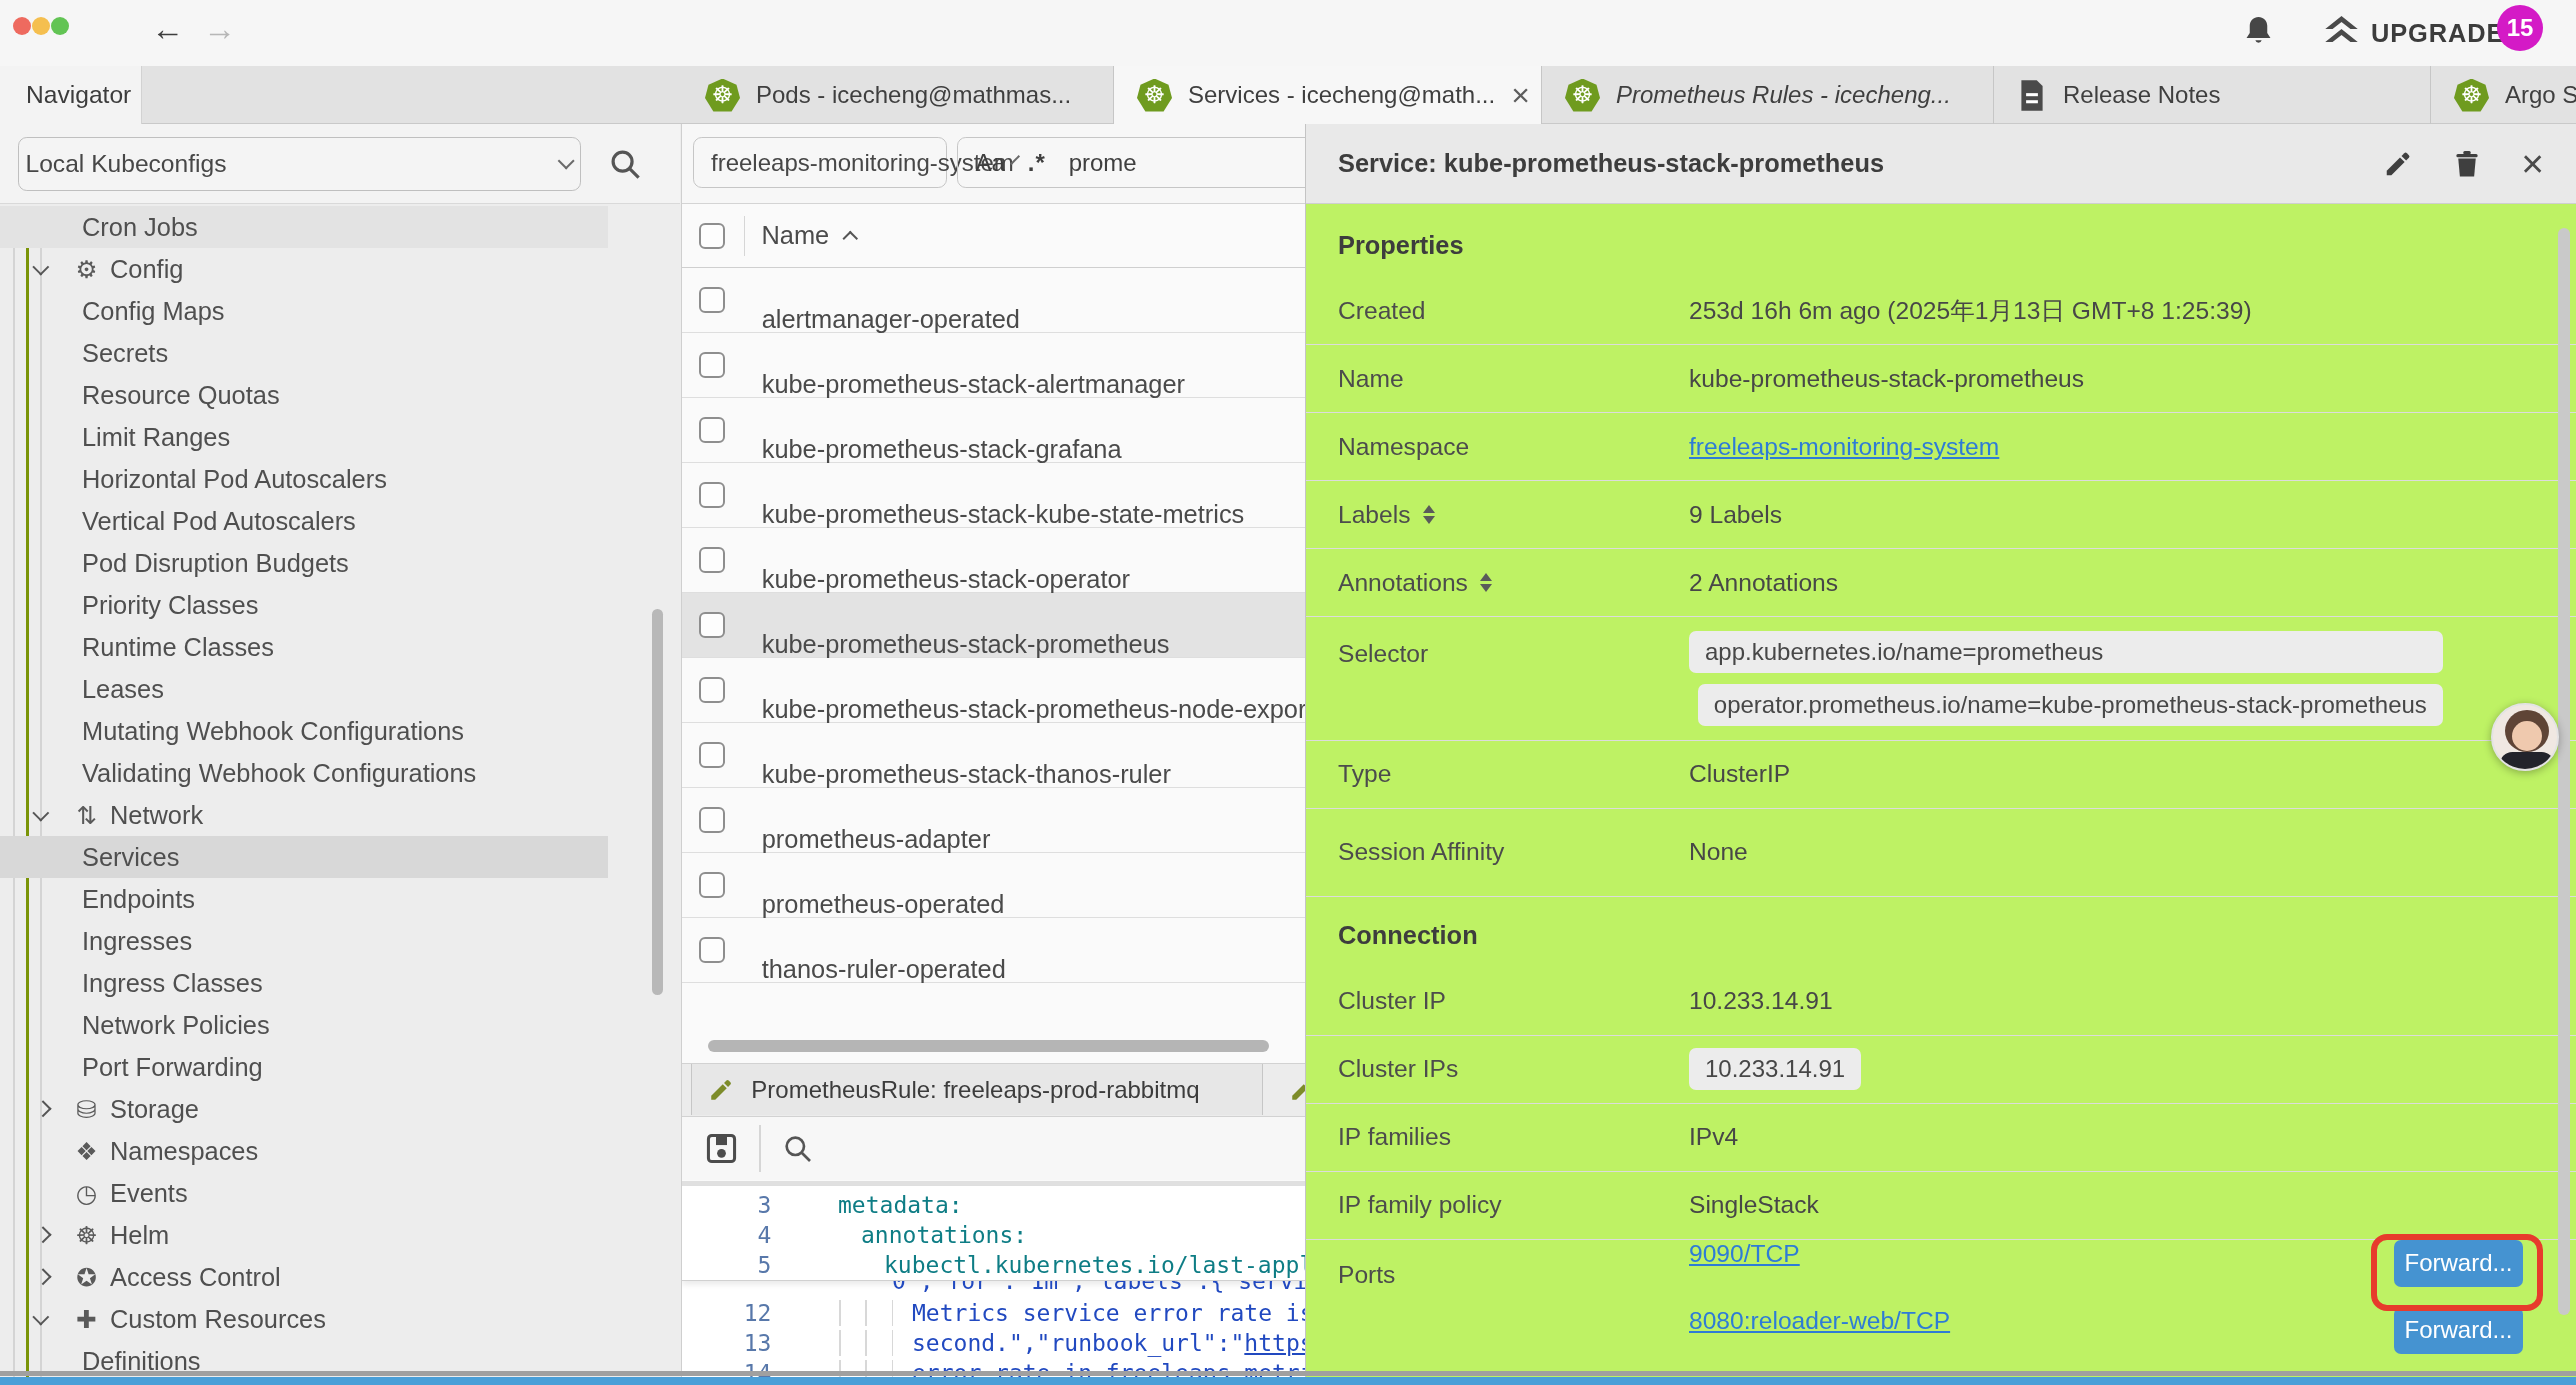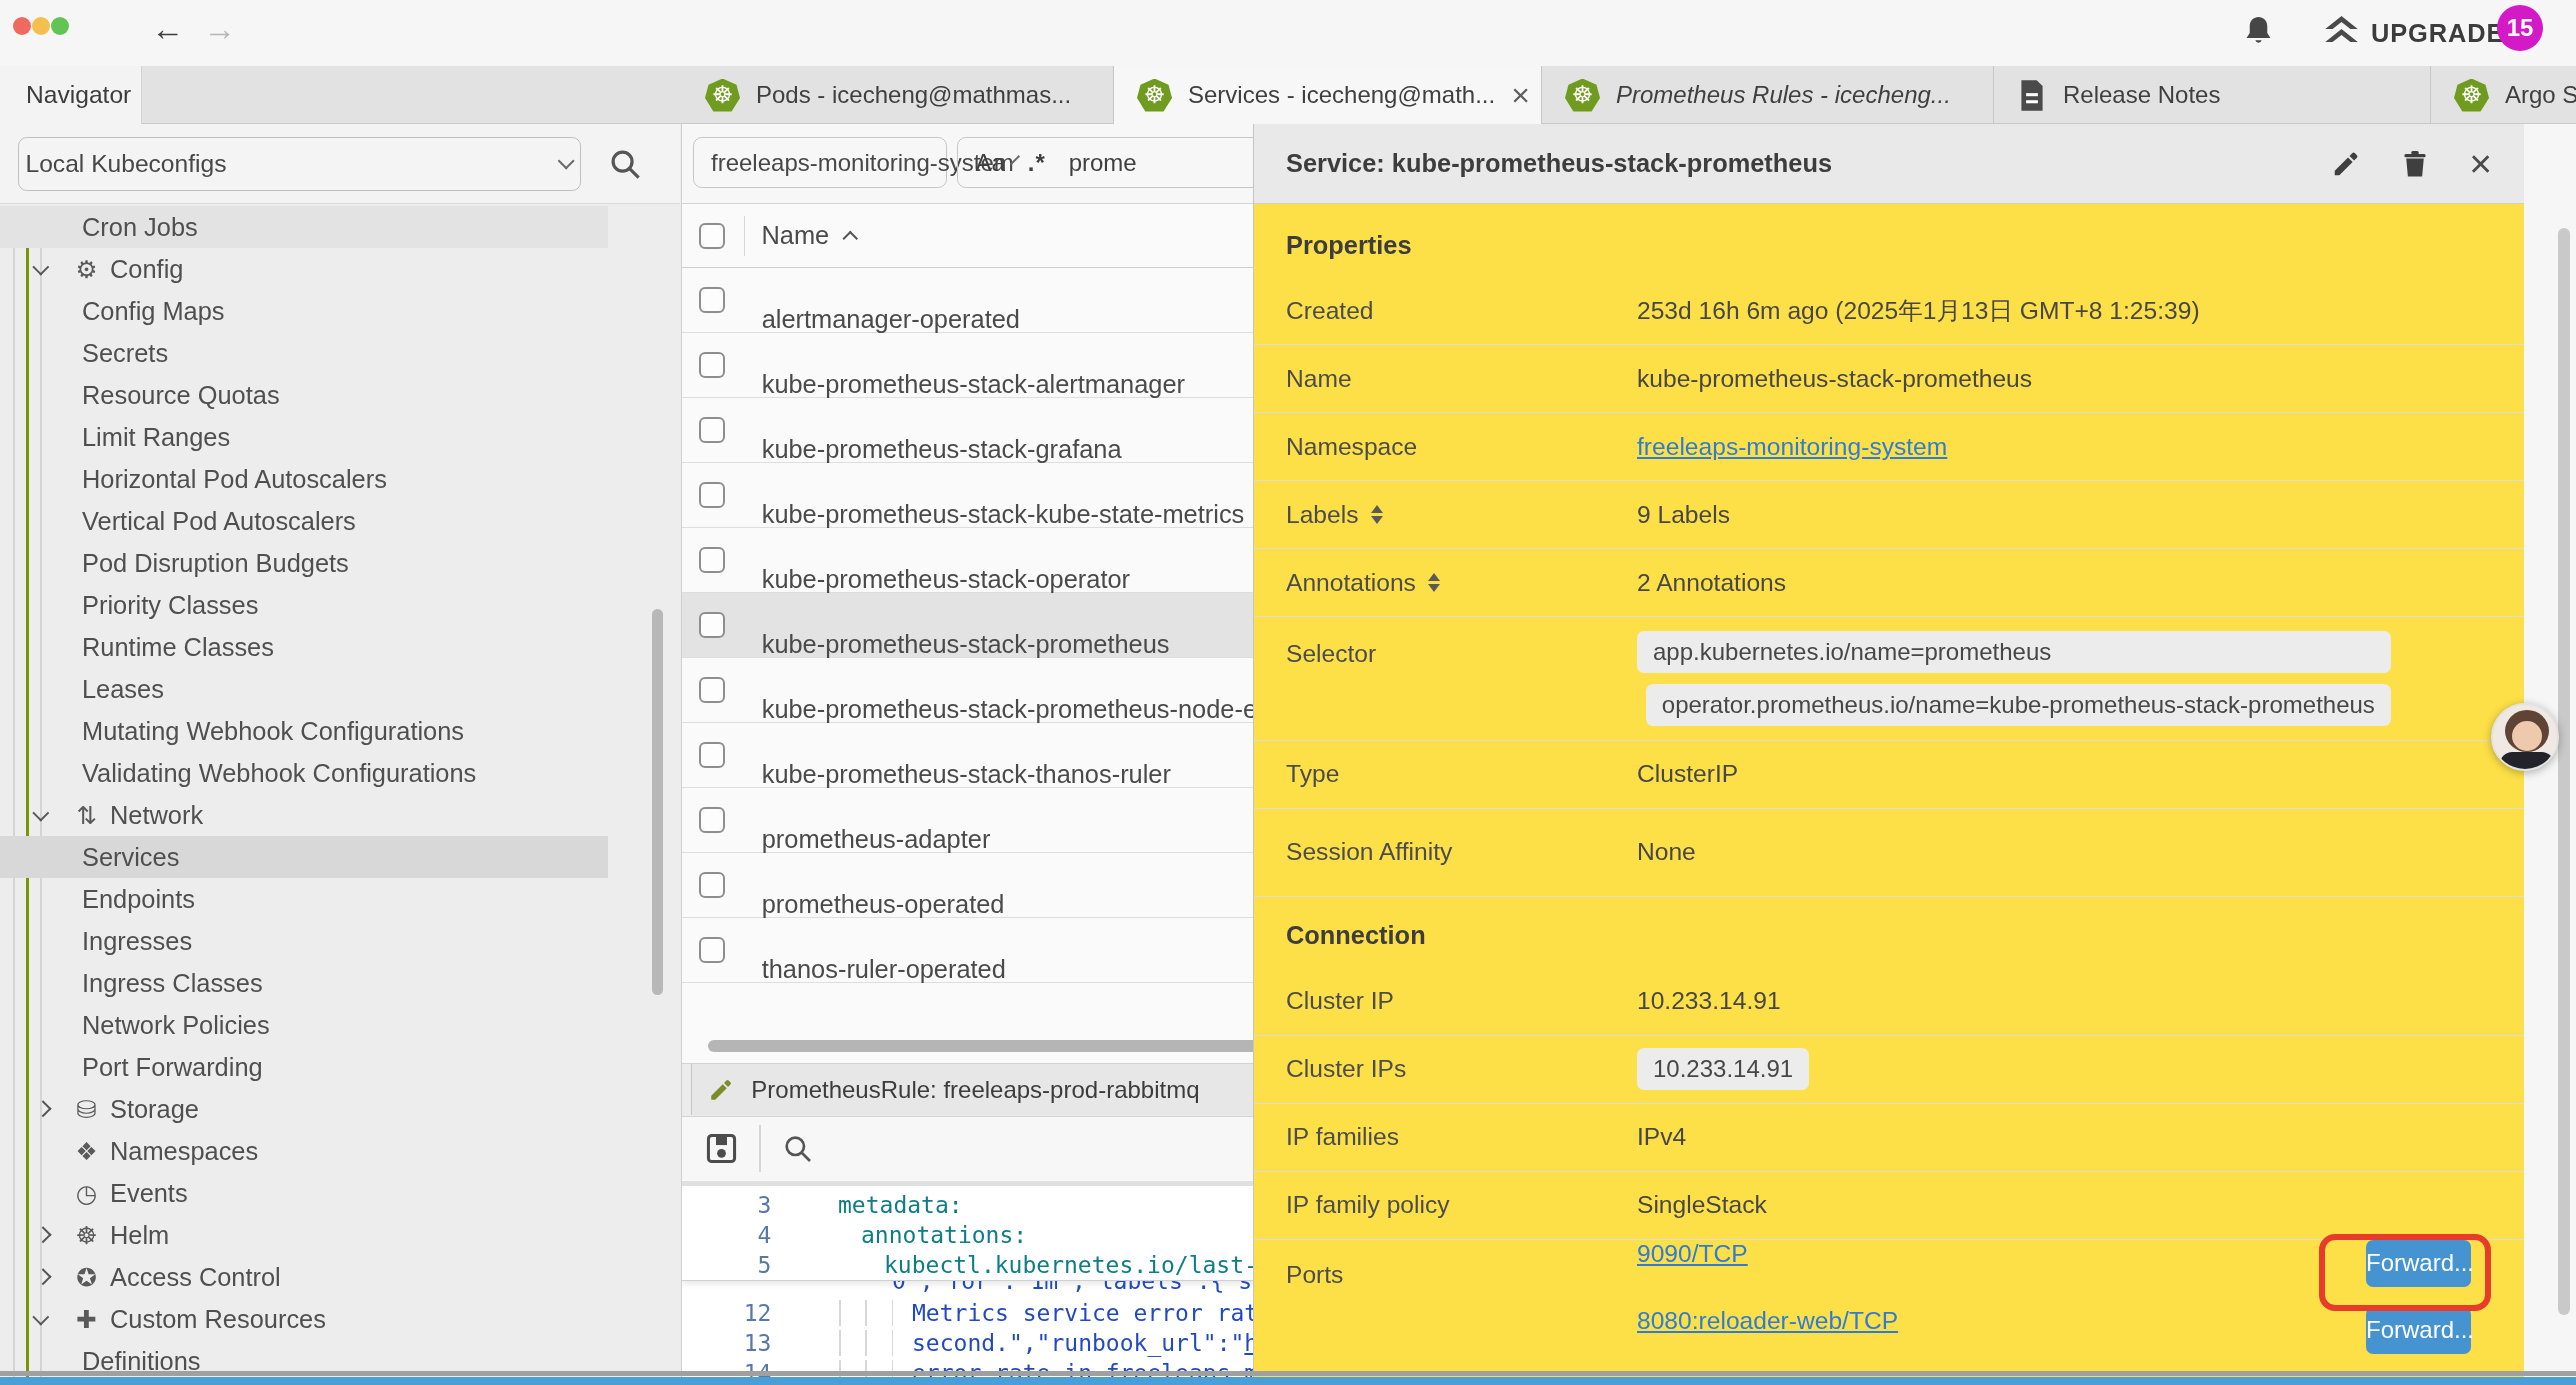--- a/index.html
+++ b/index.html
@@ -95,21 +95,21 @@
   .line.ind0 .lcode{padding-left:42px;}
   .line.ind1 .lcode{padding-left:65px;}
   .line.ind2 .lcode{padding-left:88px;}
   .line.guides .lcode{padding-left:116px;background:linear-gradient(90deg,transparent 0 43px,#d8d8d8 43px 45px,transparent 45px 69px,#d8d8d8 69px 71px,transparent 71px 96px,#d8d8d8 96px 97px,transparent 97px);}
   .lnk{text-decoration:underline;}
   #sticky{border-bottom:1.8px solid #d0d0d0;box-shadow:0 3.5px 5.3px rgba(0,0,0,0.08);padding-top:3.5px;}
   #clipline{height:17.5px;overflow:hidden;position:relative;color:#2149c0;}
   #clipline span{position:absolute;left:210px;top:-12.3px;white-space:pre;}
 
   
-  #detail{left:1253px;top:124px;width:1271px;height:1262px;background:#fde047;border-left:1.8px solid #c4c4c4;}
+  #detail{left:1305px;top:124px;width:1271px;height:1262px;background:#bef264;border-left:1.8px solid #c4c4c4;}
   #d-head{position:absolute;left:0;top:0;width:1270px;height:80px;background:#e9e9e9;border-bottom:1.8px solid #cfcfcf;display:flex;align-items:center;padding:0 32px;}
   #d-title{font-size:25.4px;font-weight:600;color:#3d3d3d;}
   #d-icons{margin-left:auto;display:flex;align-items:center;gap:39px;}
   #d-icons .icn{width:30px;height:30px;}
   #d-close{font-size:39px;color:#4a4a4a;line-height:1;}
   #d-body{position:absolute;left:0;top:82px;width:1270px;height:1180px;overflow:hidden;}
   .dsec{font-size:25.4px;font-weight:700;color:#3d3d3d;padding:24.6px 32px 17.5px 32px;}
   .prow{display:flex;align-items:center;min-height:68px;border-bottom:1.8px solid #dcdcdc;padding:0 32px;font-size:24.6px;}
   .plabel{width:351px;flex:0 0 351px;color:#4c4c4c;display:flex;align-items:center;gap:12.3px;}
   .pval{color:#474747;}
@@ -117,21 +117,21 @@
   .chip{display:inline-block;background:#ececec;border-radius:7px;padding:7px 16px;color:#474747;font-size:24px;}
   .chips{display:flex;flex-direction:column;gap:10.5px;padding:14px 0;}
   .chip.indent{margin-left:8.8px;}
   .updown{display:inline-flex;flex-direction:column;gap:3.5px;}
   .updown::before{content:"";width:0;height:0;border-left:6.1px solid transparent;border-right:6.1px solid transparent;border-bottom:8px solid #5a5a5a;}
   .updown::after{content:"";width:0;height:0;border-left:6.1px solid transparent;border-right:6.1px solid transparent;border-top:8px solid #5a5a5a;}
   .prow.tall{min-height:88px;}
   .prow.ports{align-items:stretch;padding-right:0;border-bottom:none;}
   .pvals{flex:1;display:flex;flex-direction:column;}
   .portrow{position:relative;height:67px;display:flex;align-items:flex-start;gap:20px;}
-  .fwd{margin-left:auto;margin-right:53px;width:105px;height:47px;background:#4593d1;color:#fff;border:none;border-radius:7px;font-size:24px;font-family:inherit;}
+  .fwd{margin-left:auto;margin-right:53px;width:129px;height:47px;background:#4593d1;color:#fff;border:none;border-radius:7px;font-size:24px;font-family:inherit;}
   .redbox{display:none;position:absolute;right:33px;top:-6.1px;width:172px;height:77px;border:6.1px solid #e73b2c;border-radius:16px;z-index:3;}
   .portrow.hl .redbox{display:block;}
   .ports .plabel{padding-top:21px;align-items:flex-start;}
   #d-scroll{left:2558px;top:228px;width:12.3px;height:1087px;background:#c9c9c9;border-radius:6.1px;z-index:6;}
 
   
   #avatar{left:2491px;top:703px;width:68px;height:68px;border-radius:50%;border:2.6px solid #e3e3e3;background:#f0e8e2;overflow:hidden;box-shadow:0 1.8px 8.8px rgba(0,0,0,.3);z-index:9;}
   #av-hair{position:absolute;left:12.3px;top:5.3px;width:44px;height:42px;background:#5f4436;border-radius:50%;}
   #av-face{position:absolute;left:19px;top:16px;width:30px;height:30px;background:#efc9ae;border-radius:50%;}
   #av-body{position:absolute;left:7px;top:47px;width:54px;height:23px;background:#23232b;border-radius:12.3px 12.3px 0 0;}

